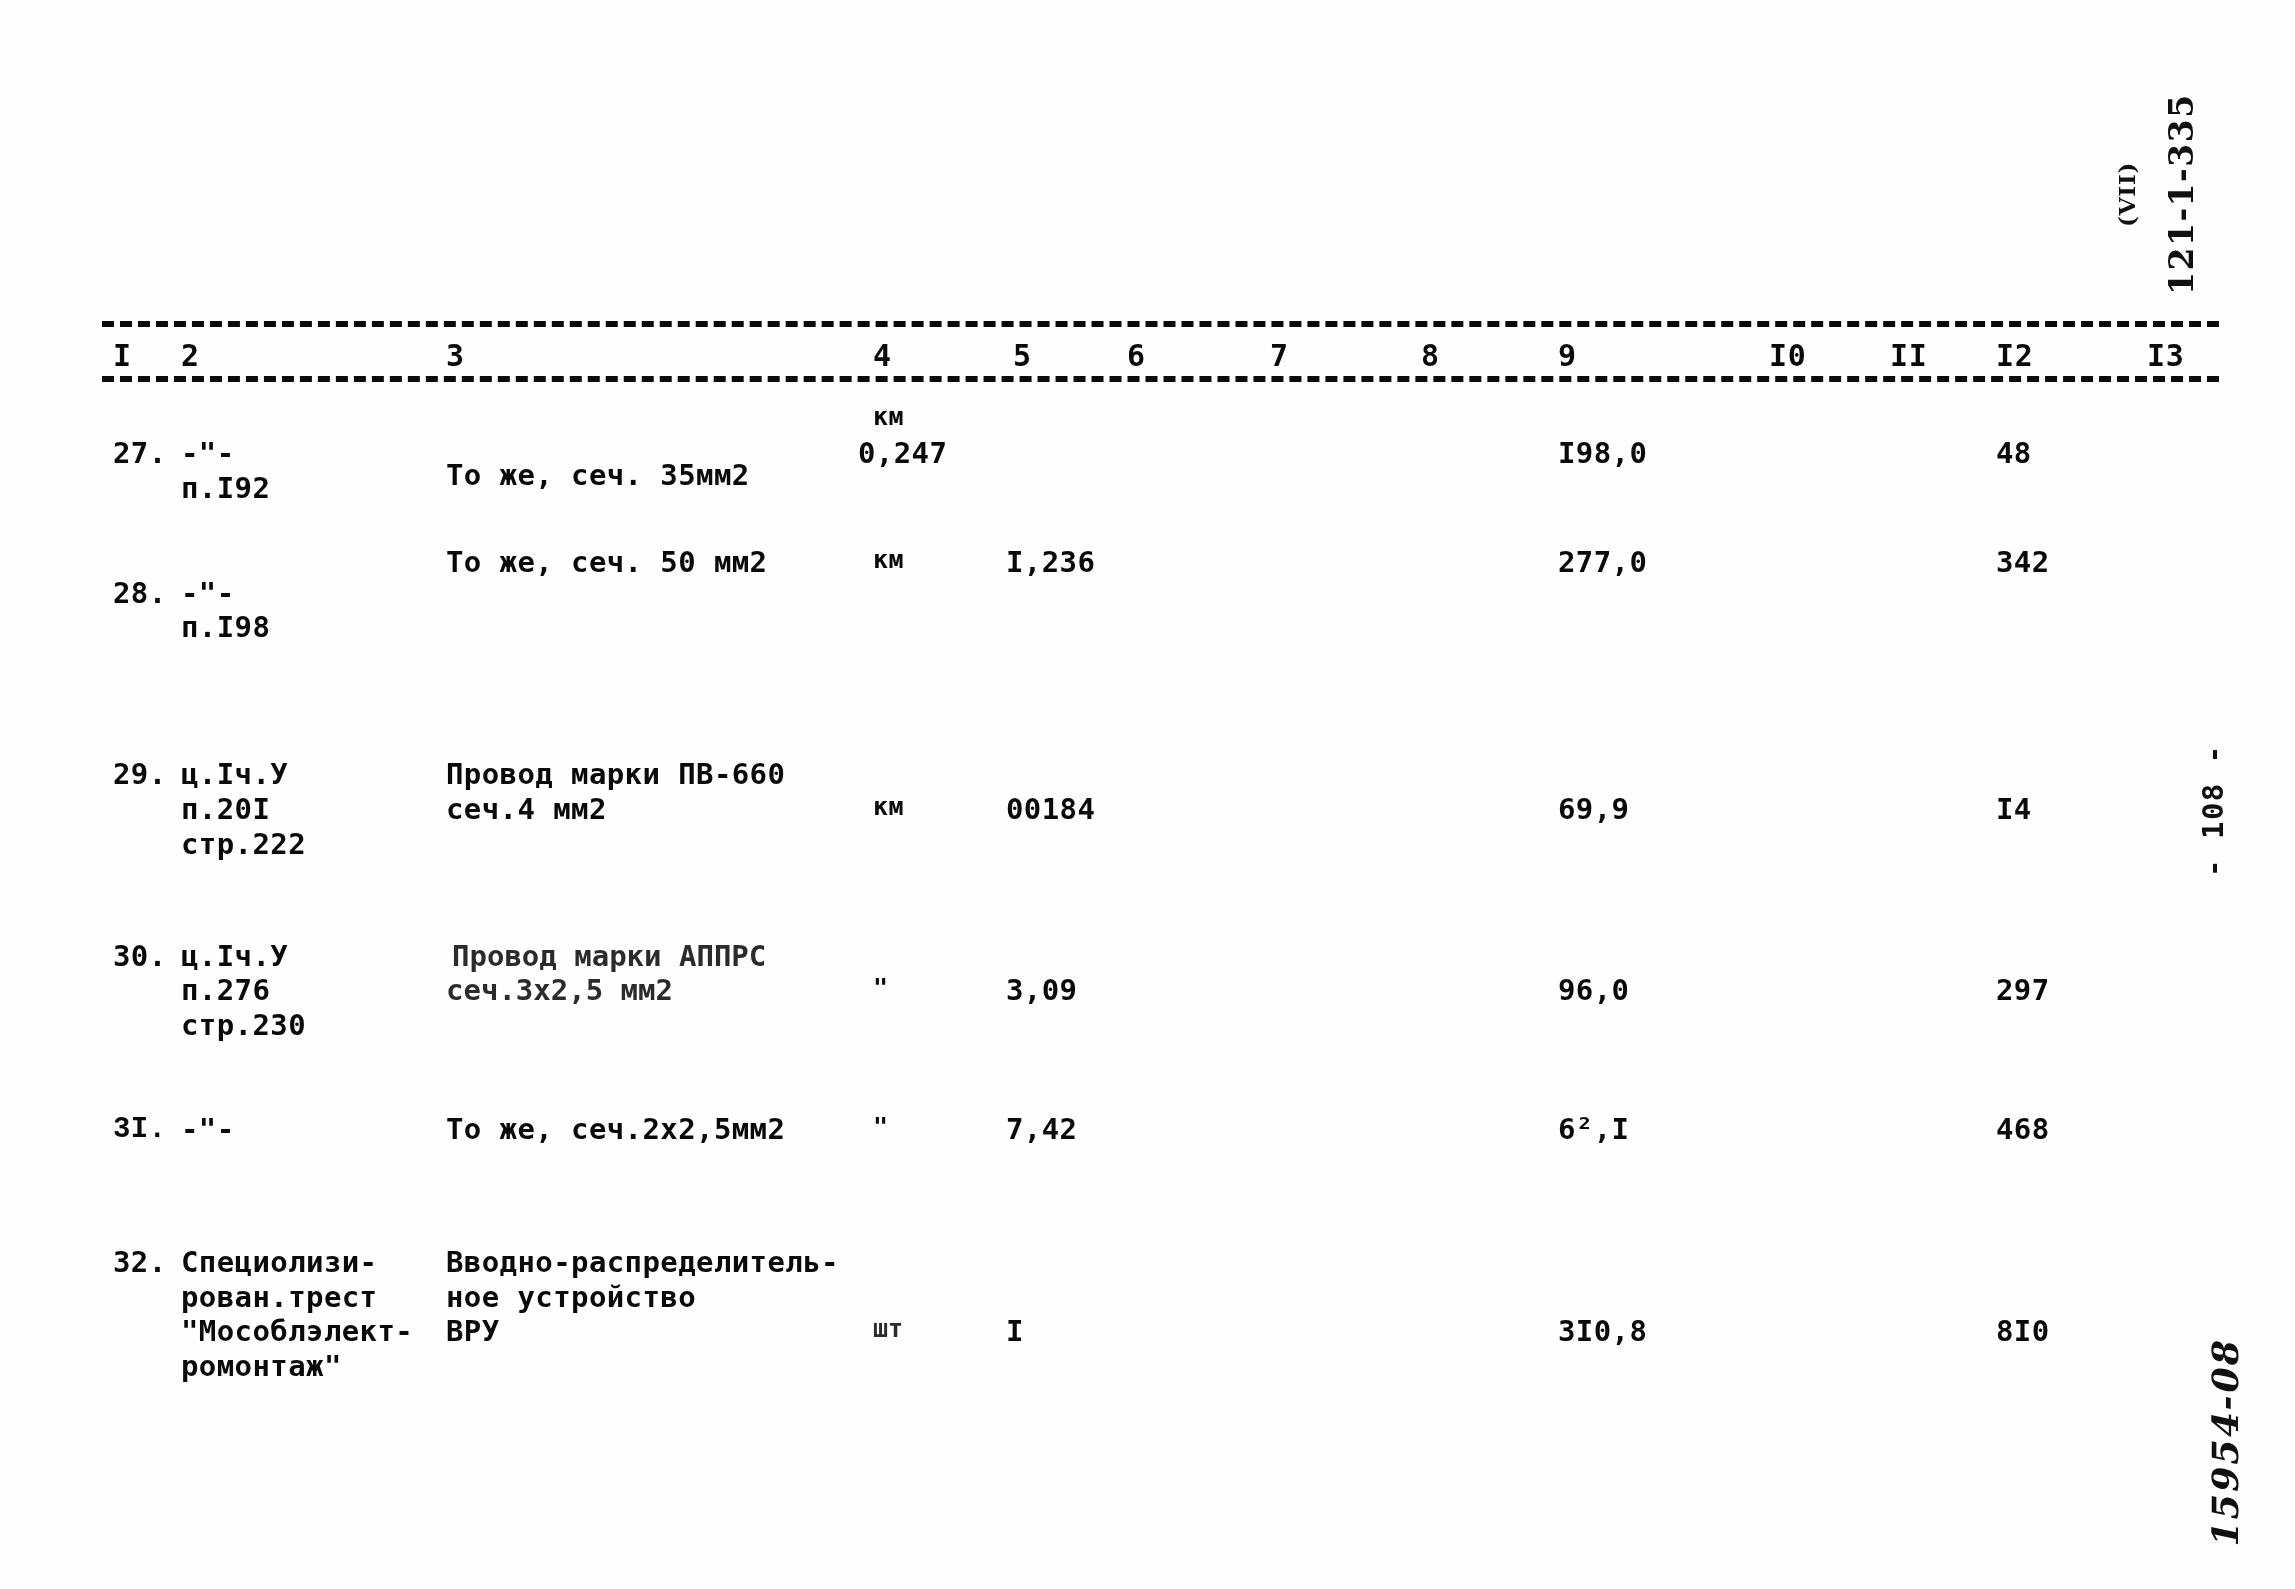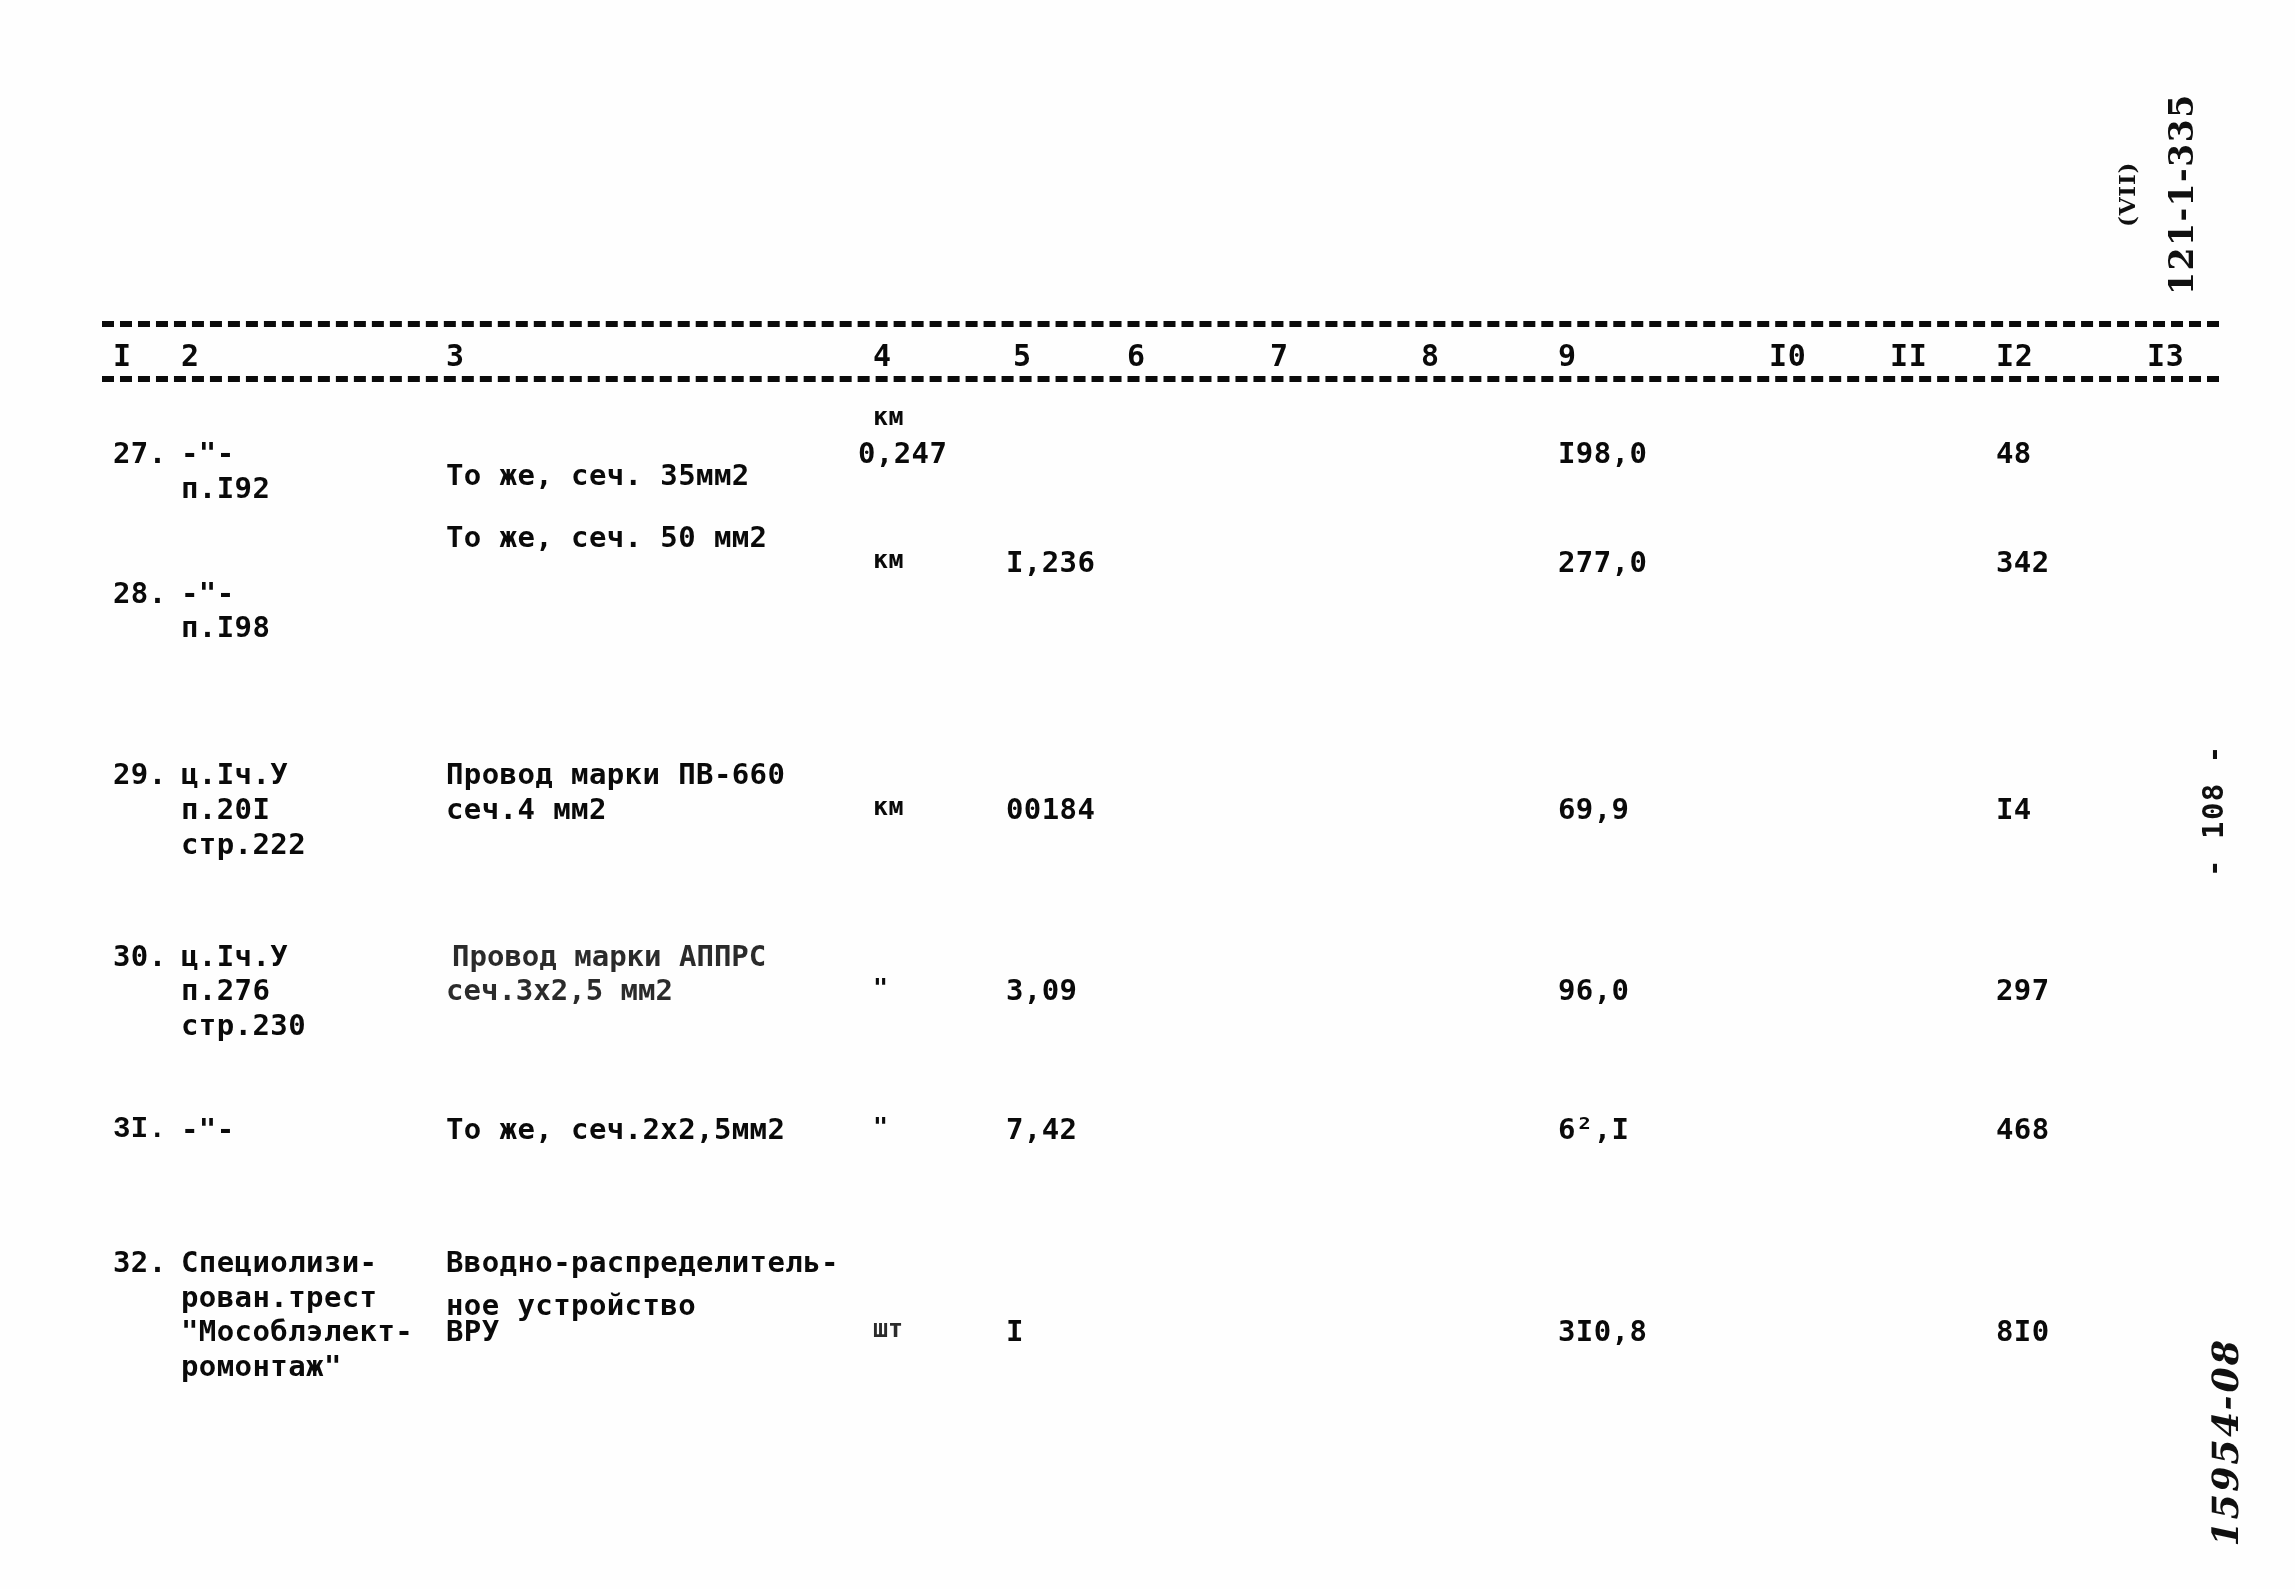--- a/index.html
+++ b/index.html
@@ -126,21 +126,21 @@
       <div class="cell t-body" style="left: 181px; top: 435px;">-"-</div>
       <div class="cell t-body" style="left: 181px; top: 470px;">п.I92</div>
       <div class="cell t-body" style="left: 446px; top: 457px;">То же, сеч. 35мм2</div>
       <div class="cell t-small" style="left: 873px; top: 401px;">км</div>
       <div class="cell t-num" style="left: 858px; top: 435px;">0,247</div>
       <div class="cell t-num" style="left: 1558px; top: 435px;">I98,0</div>
       <div class="cell t-num" style="left: 1996px; top: 435px;">48</div>
       <div class="cell t-body" style="left: 113px; top: 575px;">28.</div>
       <div class="cell t-body" style="left: 181px; top: 575px;">-"-</div>
       <div class="cell t-body" style="left: 181px; top: 609px;">п.I98</div>
-      <div class="cell t-body" style="left: 446px; top: 519px;">То же, сеч. 50 мм2</div>
+      <div class="cell t-body" style="left: 446px; top: 544px;">То же, сеч. 50 мм2</div>
       <div class="cell t-small" style="left: 873px; top: 544px;">км</div>
       <div class="cell t-num" style="left: 1006px; top: 544px;">I,236</div>
       <div class="cell t-num" style="left: 1558px; top: 544px;">277,0</div>
       <div class="cell t-num" style="left: 1996px; top: 544px;">342</div>
       <div class="cell t-body" style="left: 113px; top: 756px;">29.</div>
       <div class="cell t-body" style="left: 181px; top: 756px;">ц.Iч.У</div>
       <div class="cell t-body" style="left: 181px; top: 791px;">п.20I</div>
       <div class="cell t-body" style="left: 181px; top: 826px;">стр.222</div>
       <div class="cell t-body" style="left: 446px; top: 756px;">Провод марки ПВ-660</div>
       <div class="cell t-body" style="left: 446px; top: 791px;">сеч.4 мм2</div>
@@ -164,21 +164,21 @@
       <div class="cell t-small" style="left: 873px; top: 1111px;">"</div>
       <div class="cell t-num" style="left: 1006px; top: 1111px;">7,42</div>
       <div class="cell t-num" style="left: 1558px; top: 1111px;">6²,I</div>
       <div class="cell t-num" style="left: 1996px; top: 1111px;">468</div>
       <div class="cell t-body" style="left: 113px; top: 1244px;">32.</div>
       <div class="cell t-body" style="left: 181px; top: 1244px;">Специолизи-</div>
       <div class="cell t-body" style="left: 181px; top: 1279px;">рован.трест</div>
       <div class="cell t-body" style="left: 181px; top: 1313px;">"Мособлэлект-</div>
       <div class="cell t-body" style="left: 181px; top: 1348px;">ромонтаж"</div>
       <div class="cell t-body" style="left: 446px; top: 1244px;">Вводно-распределитель-</div>
-      <div class="cell t-body" style="left: 446px; top: 1279px; margin-top: 8px;">ное устройство</div>
+      <div class="cell t-body" style="left: 446px; top: 1279px;">ное устройство</div>
       <div class="cell t-body" style="left: 446px; top: 1313px;">ВРУ</div>
       <div class="cell t-small grimy" style="left: 873px; top: 1313px;">шт</div>
       <div class="cell t-num" style="left: 1006px; top: 1313px;">I</div>
       <div class="cell t-num" style="left: 1558px; top: 1313px;">3I0,8</div>
       <div class="cell t-num" style="left: 1996px; top: 1313px;">8I0</div>
     </div>
 
 </div>
 
 

